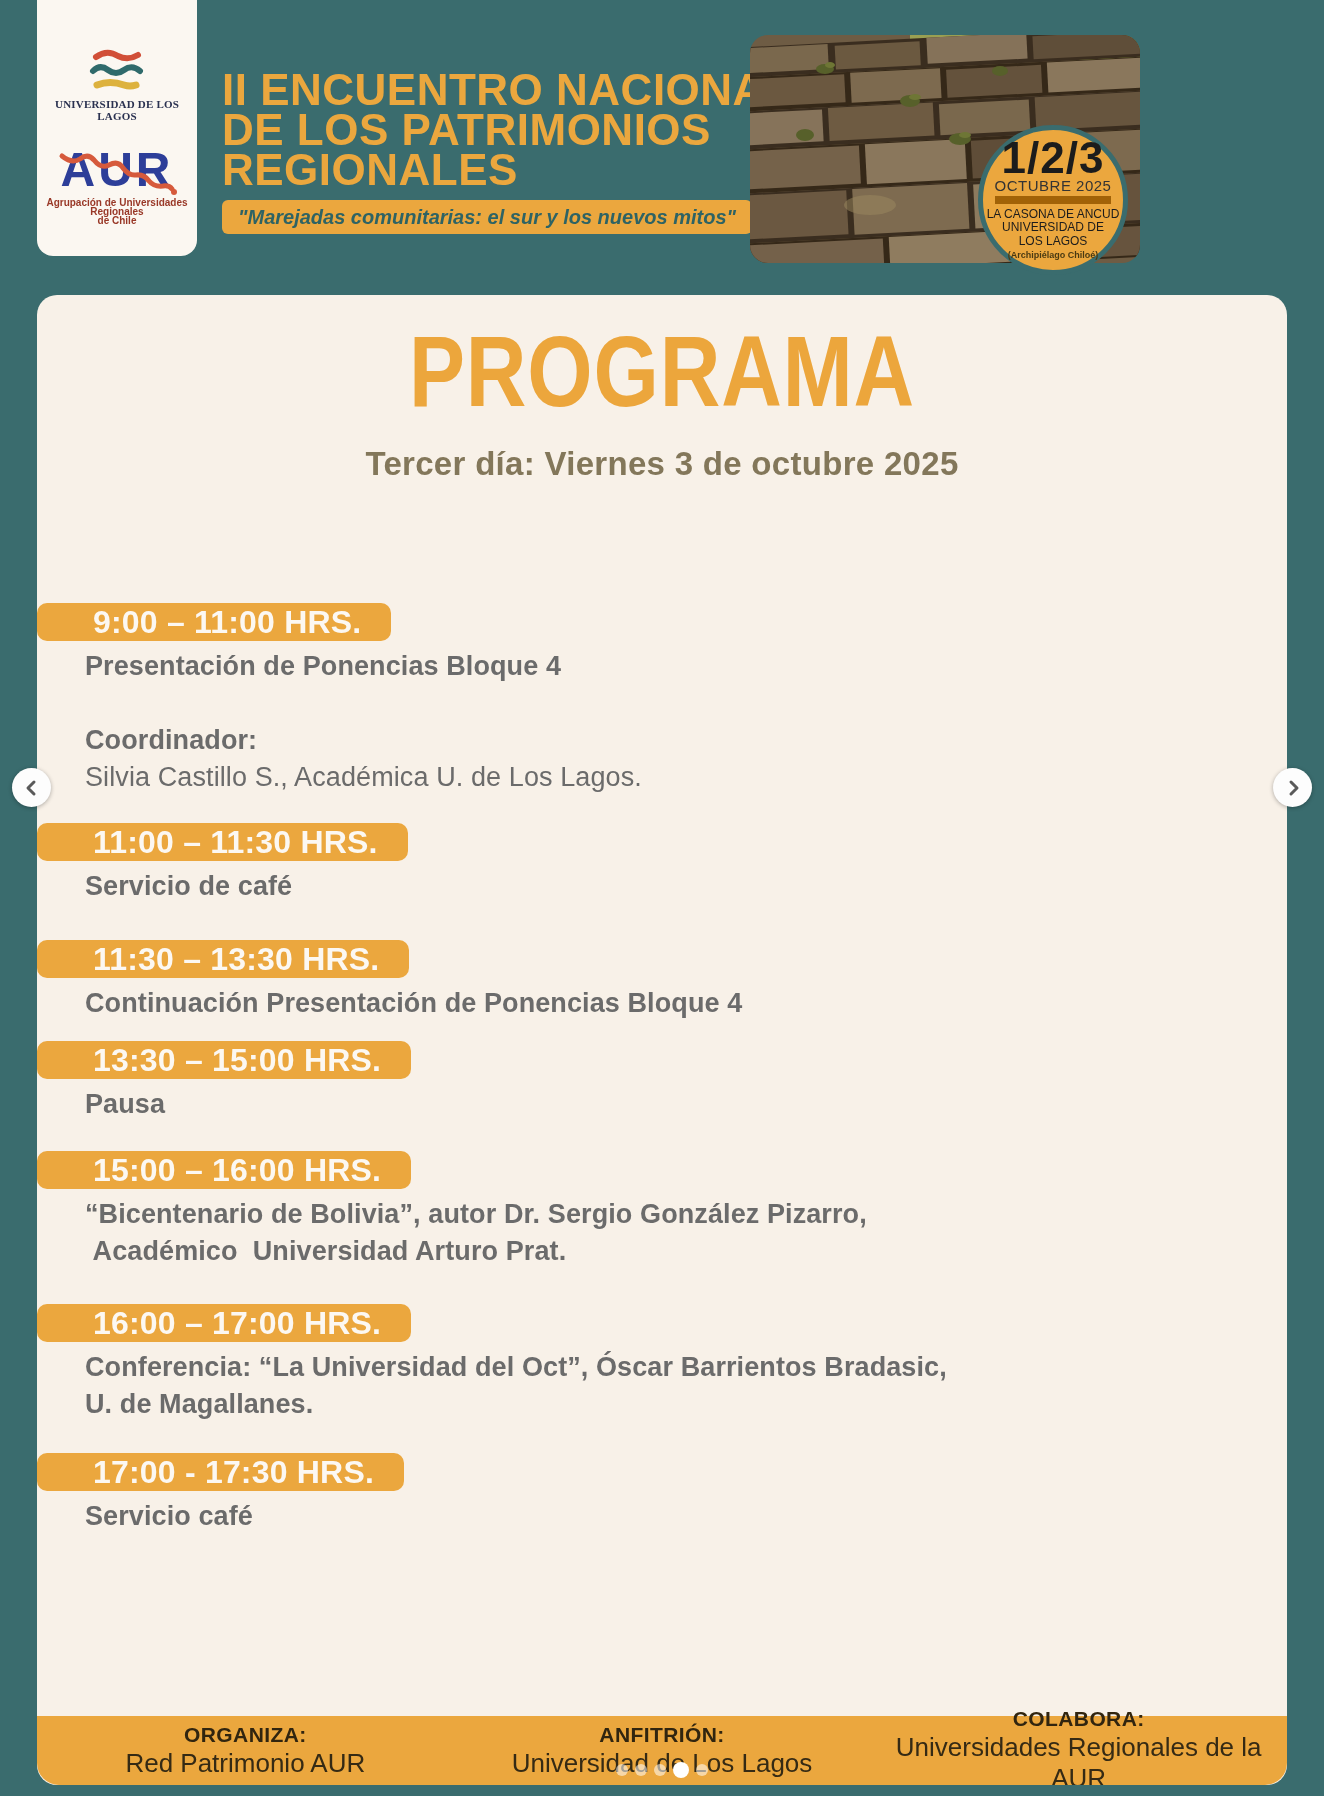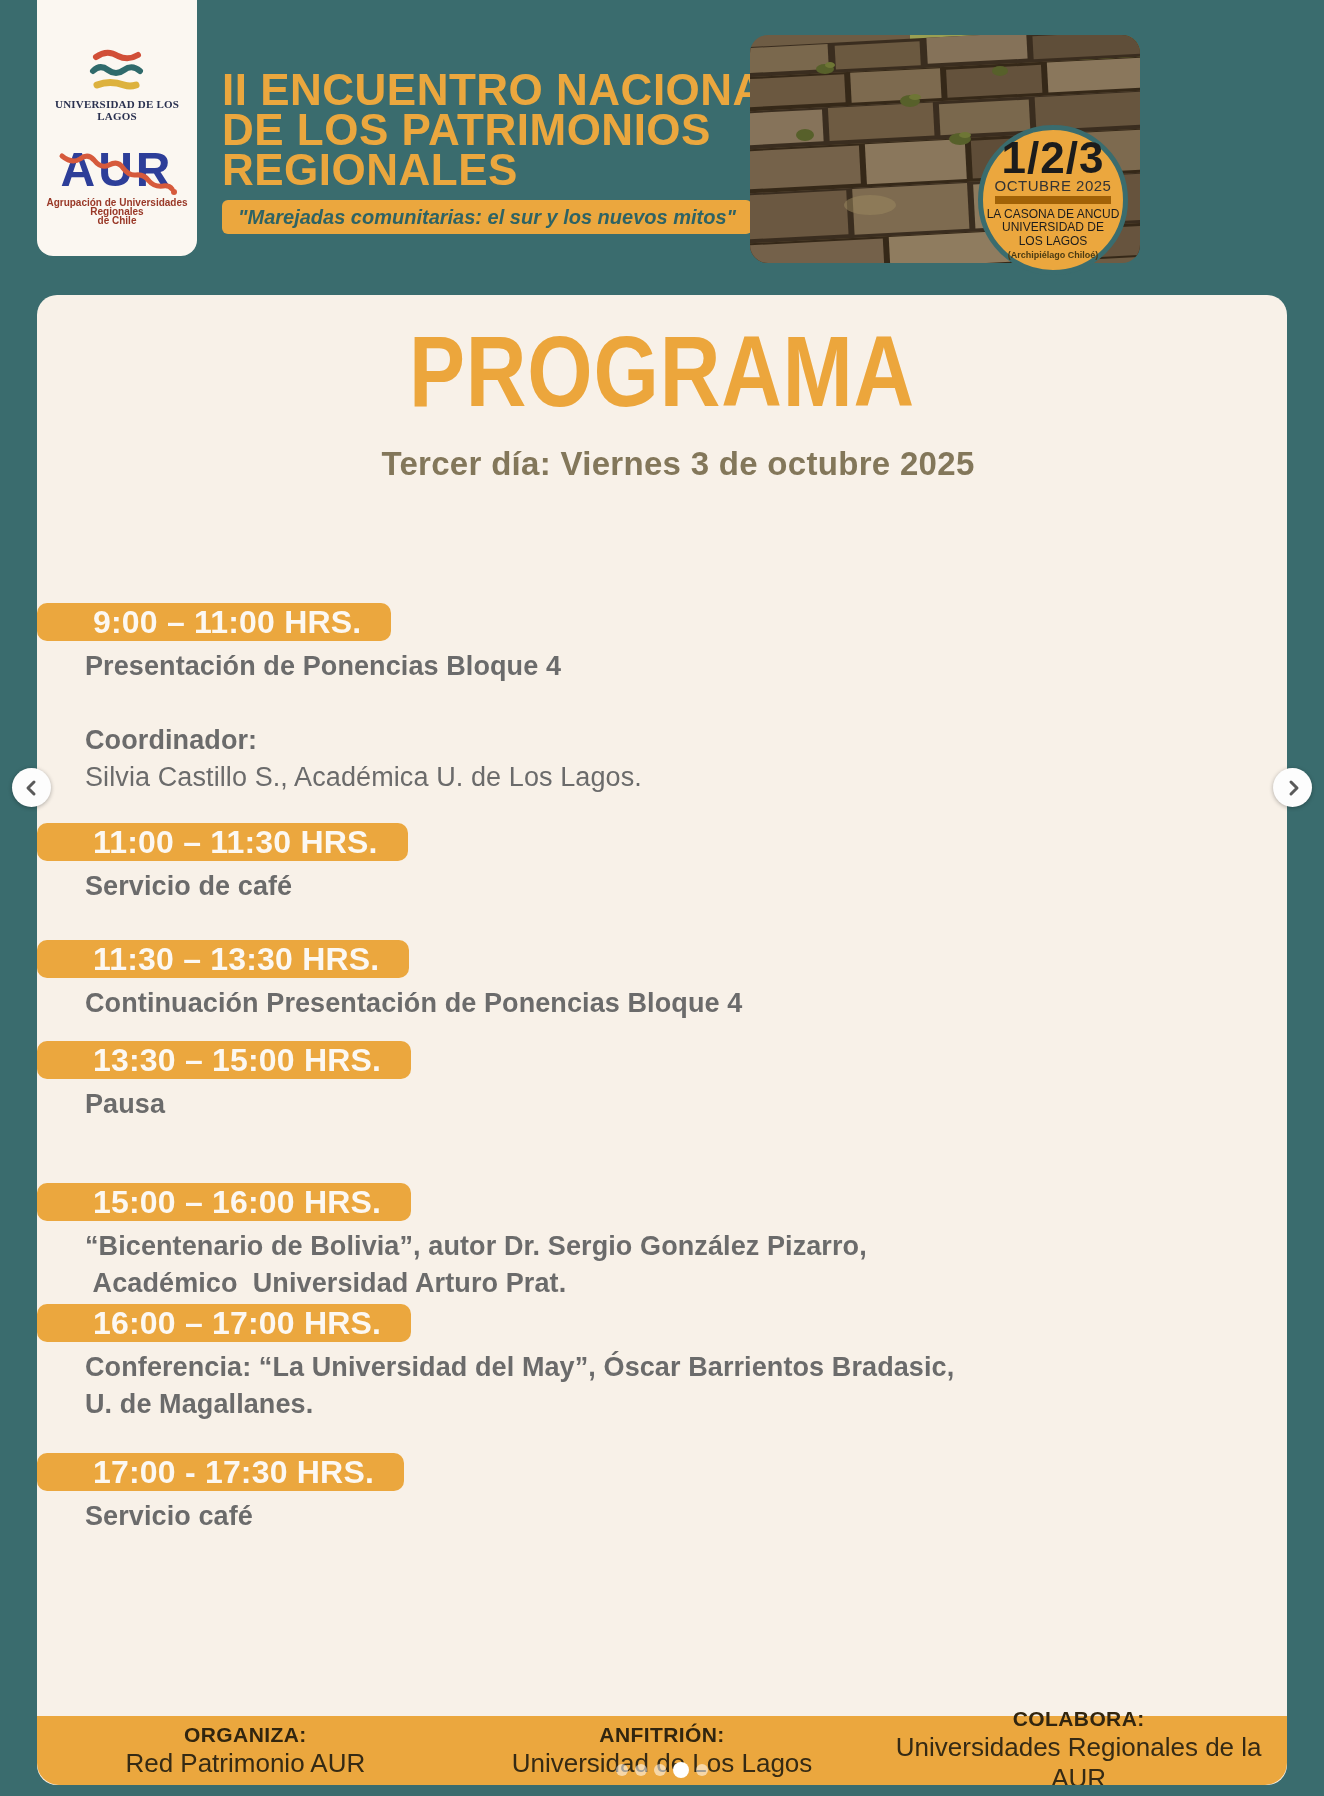--- a/index.html
+++ b/index.html
@@ -57,21 +57,21 @@
     position:absolute;left:37px;top:295px;width:1250px;height:1490px;
     background:#F8F1E8;border-radius:20px;overflow:hidden;
   }
   .program-title{
     position:absolute;top:26px;left:0;width:100%;text-align:center;
     font-size:100px;line-height:100px;font-weight:700;color:#ECA63C;
     letter-spacing:1px;transform:scaleX(.84);
   }
   .program-day{
     position:absolute;top:150px;left:0;width:100%;text-align:center;
-    font-size:33px;font-weight:700;color:#83775A;letter-spacing:.3px;padding-left:16px;
+    font-size:33px;font-weight:700;color:#83775A;letter-spacing:.3px;
   }
   .block{position:absolute;left:0;}
   .pill{
     display:inline-block;background:#EBA73E;color:#FCF8F2;
     font-size:32px;line-height:38px;font-weight:700;letter-spacing:.2px;
     padding:0 30px 0 56px;border-radius:10px;white-space:nowrap;
   }
   .desc{
     margin:7px 0 0 48px;font-size:27px;line-height:37px;font-weight:700;
     color:#6B6B6B;letter-spacing:.1px;white-space:pre-wrap;
@@ -214,29 +214,29 @@
     <div class="block" style="top:645px">
       <div class="pill">11:30 – 13:30 HRS.</div>
       <div class="desc">Continuación Presentación de Ponencias Bloque 4</div>
     </div>
 
     <div class="block" style="top:746px">
       <div class="pill">13:30 – 15:00 HRS.</div>
       <div class="desc">Pausa</div>
     </div>
 
-    <div class="block" style="top:888px">
+    <div class="block" style="top:856px">
       <div class="pill">15:00 – 16:00 HRS.</div>
       <div class="desc">“Bicentenario de Bolivia”, autor Dr. Sergio González Pizarro,</div>
       <div class="desc" style="margin-top:0"> Académico  Universidad Arturo Prat.</div>
     </div>
 
     <div class="block" style="top:1009px">
       <div class="pill">16:00 – 17:00 HRS.</div>
-      <div class="desc">Conferencia: “La Universidad del May”, Óscar Barrientos Bradasic,</div>
+      <div class="desc">Conferencia: “La Universidad del Oct”, Óscar Barrientos Bradasic,</div>
       <div class="desc" style="margin-top:0">U. de Magallanes.</div>
     </div>
 
     <div class="block" style="top:1158px">
       <div class="pill">17:00 - 17:30 HRS.</div>
       <div class="desc">Servicio café</div>
     </div>
 
     <div class="footer-bar">
       <div class="footer-cell">

